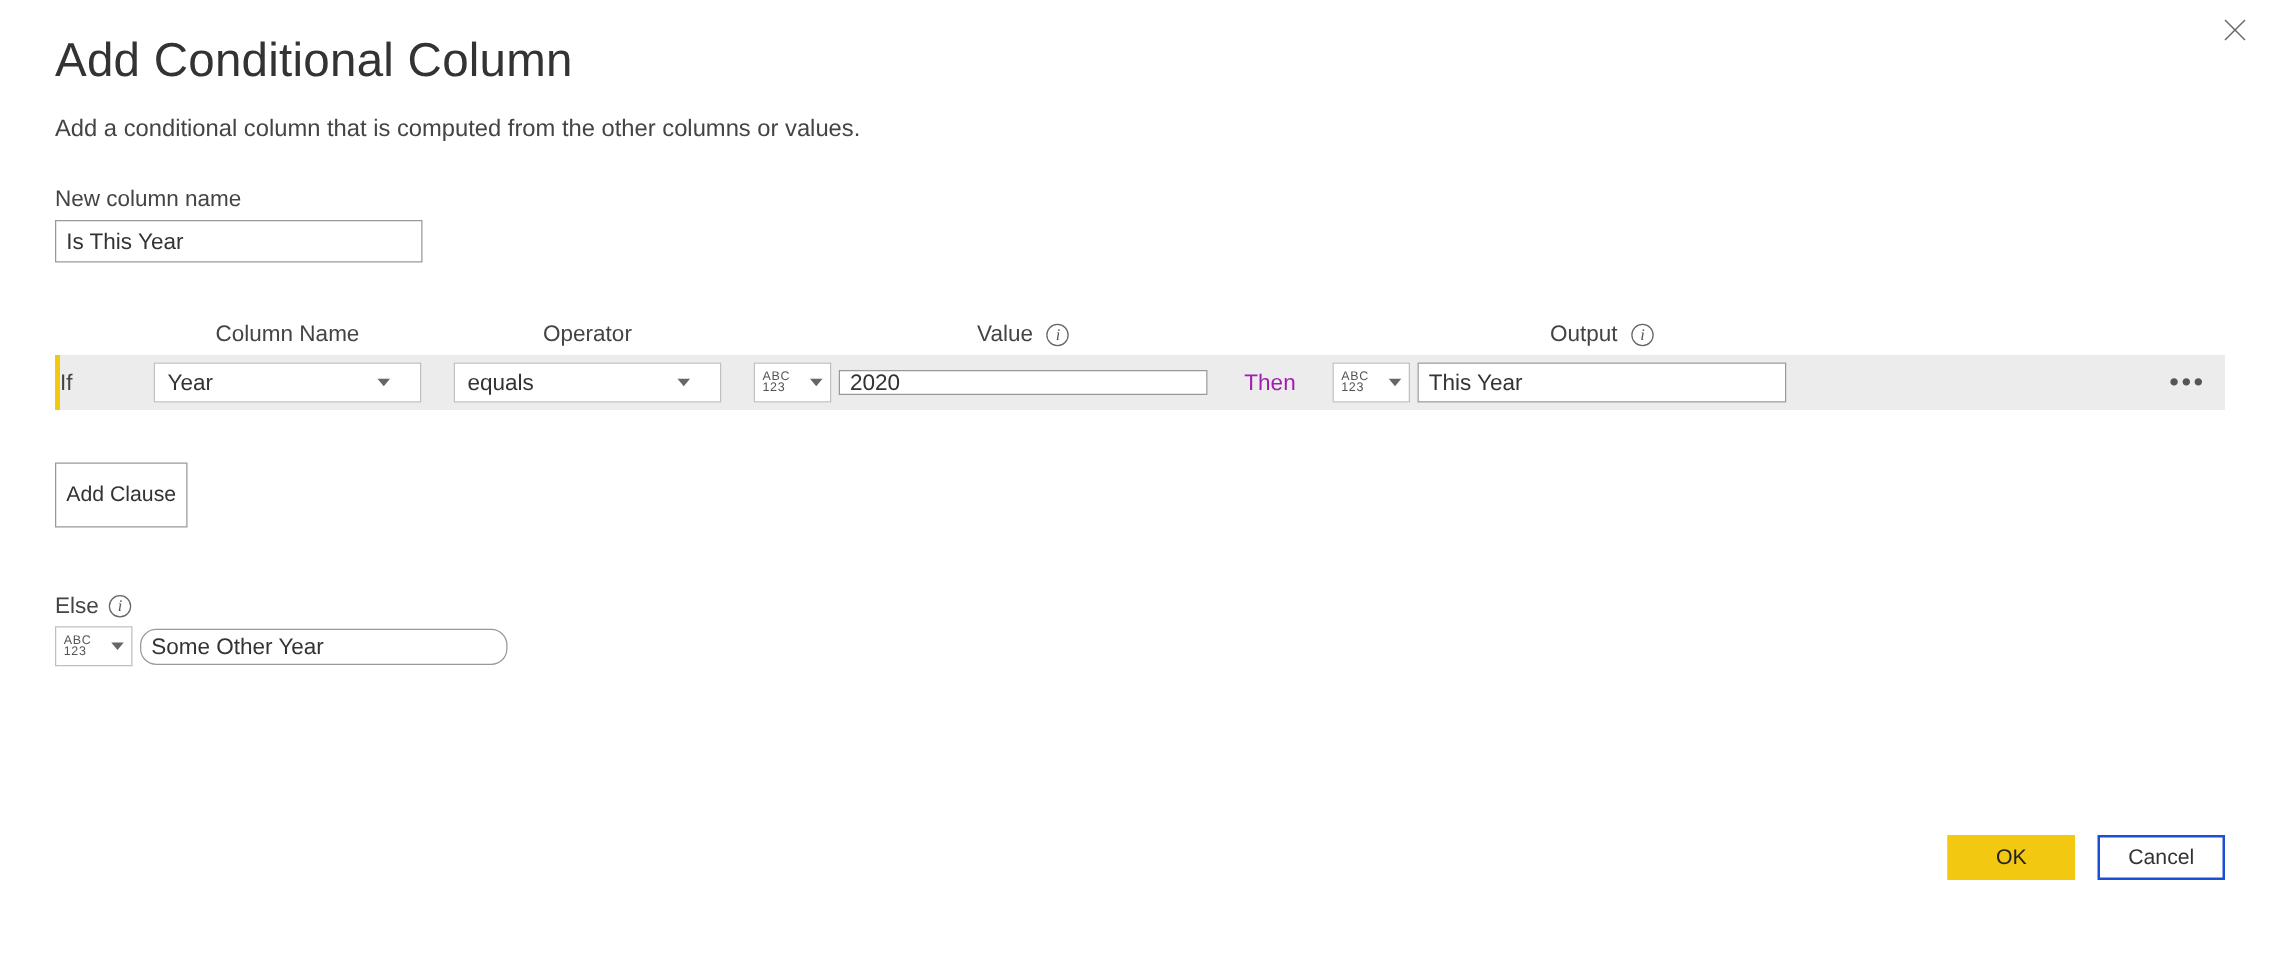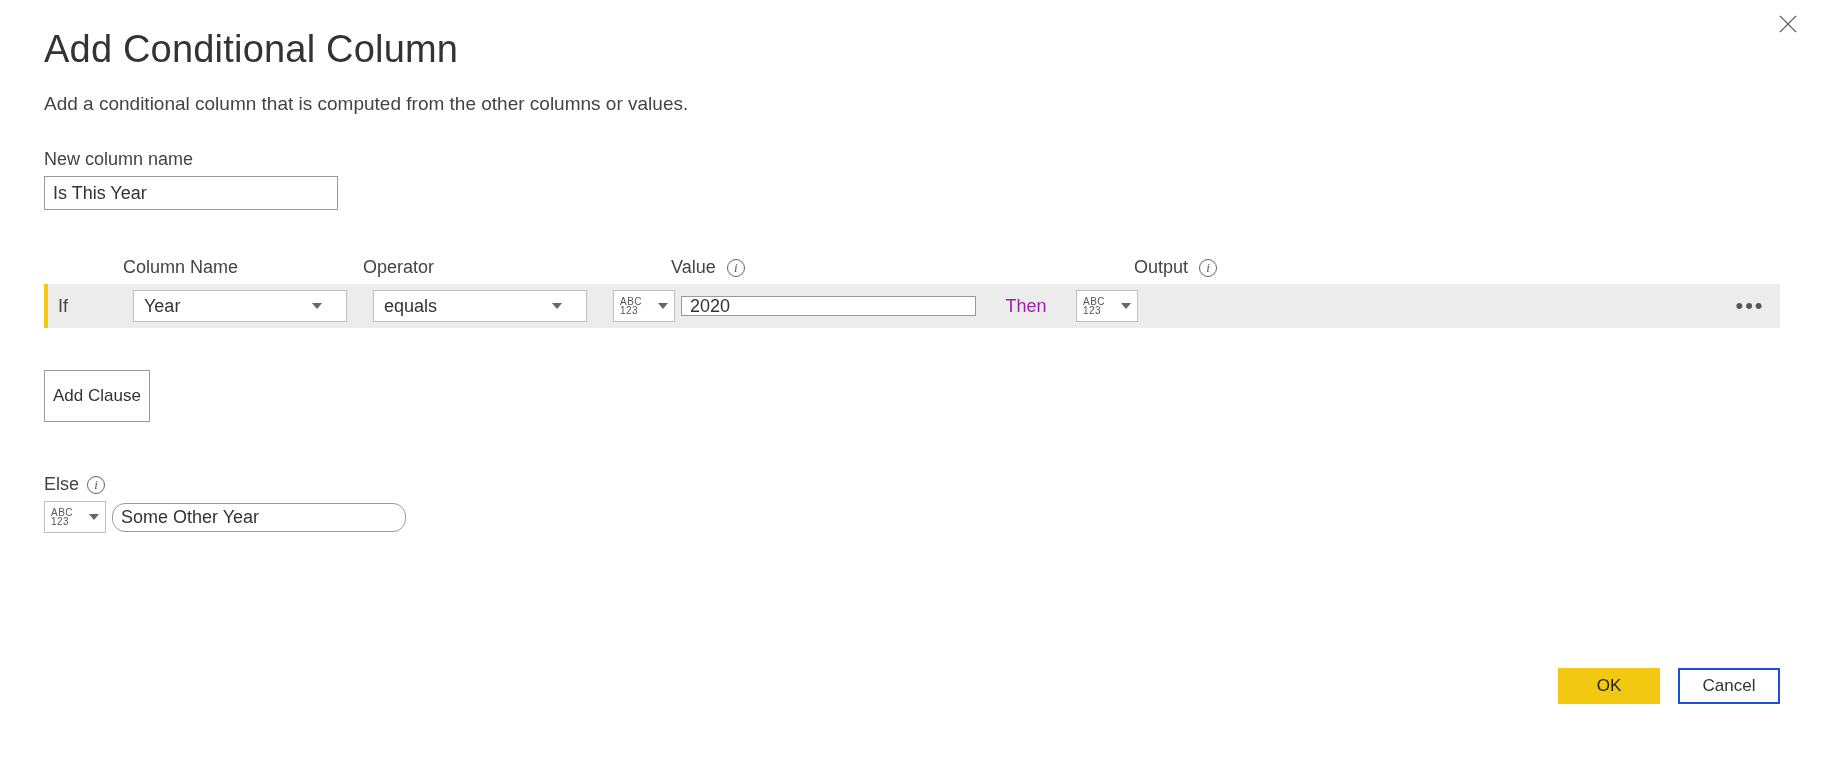--- a/index.html
+++ b/index.html
@@ -55,20 +55,21 @@
   .new-col-input { width: 294px; }
   .headers-row {
     display: flex;
     align-items: flex-end;
     margin-top: 40px;
     height: 28px;
   }
   .headers-row .hdr {
     font-size: 18px;
     color: #444;
+    text-align: center;
   }
   .info-icon {
     display: inline-flex;
     align-items: center;
     justify-content: center;
     width: 18px;
     height: 18px;
     border: 1.2px solid #666;
     border-radius: 50%;
     font-family: Georgia, serif;
@@ -81,21 +82,21 @@
   }
   .clause-row {
     margin-top: 6px;
     background: #ececec;
     border-left: 4px solid #f2c811;
     height: 44px;
     display: flex;
     align-items: center;
   }
   .cell { display:flex; align-items:center; }
-  .if-cell { width: 75px; padding-left: 10px; font-size: 18px; color:#444; }
+  .if-cell { width: 75px; font-size: 18px; color:#444; }
   .dropdown {
     border: 1px solid #bfbfbf;
     background: #fff;
     height: 32px;
     display: flex;
     align-items: center;
     justify-content: space-between;
     padding: 0 24px 0 10px;
     box-sizing: border-box;
     cursor: pointer;
@@ -251,20 +252,21 @@
     <div class="gap"></div>
 
     <div class="cell then-cell">Then</div>
     <div class="gap"></div>
 
     <div class="type-dd">
       <div class="type-icon">ABC<br>123</div>
       <span class="caret"></span>
     </div>
     <div style="width:6px"></div>
+    <input class="text-input output-input" value="This Year" style="">
 
     <div style="flex:1"></div>
     <div class="cell more-cell">•••</div>
   </div>
 
   <button class="add-clause-btn">Add Clause</button>
 
   <div class="else-section">
     <div class="else-label-row">
       <span>Else</span>

